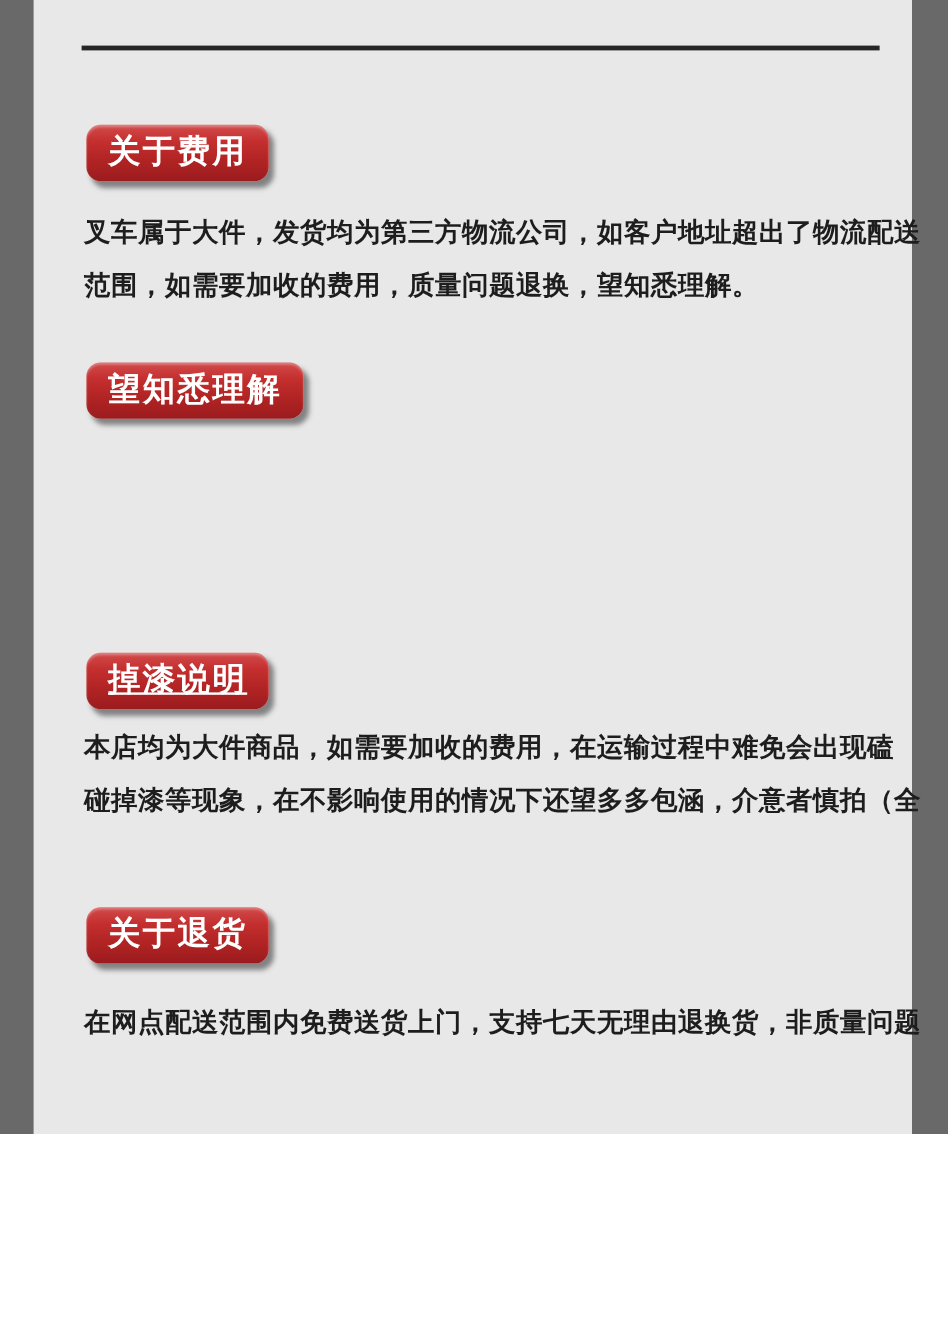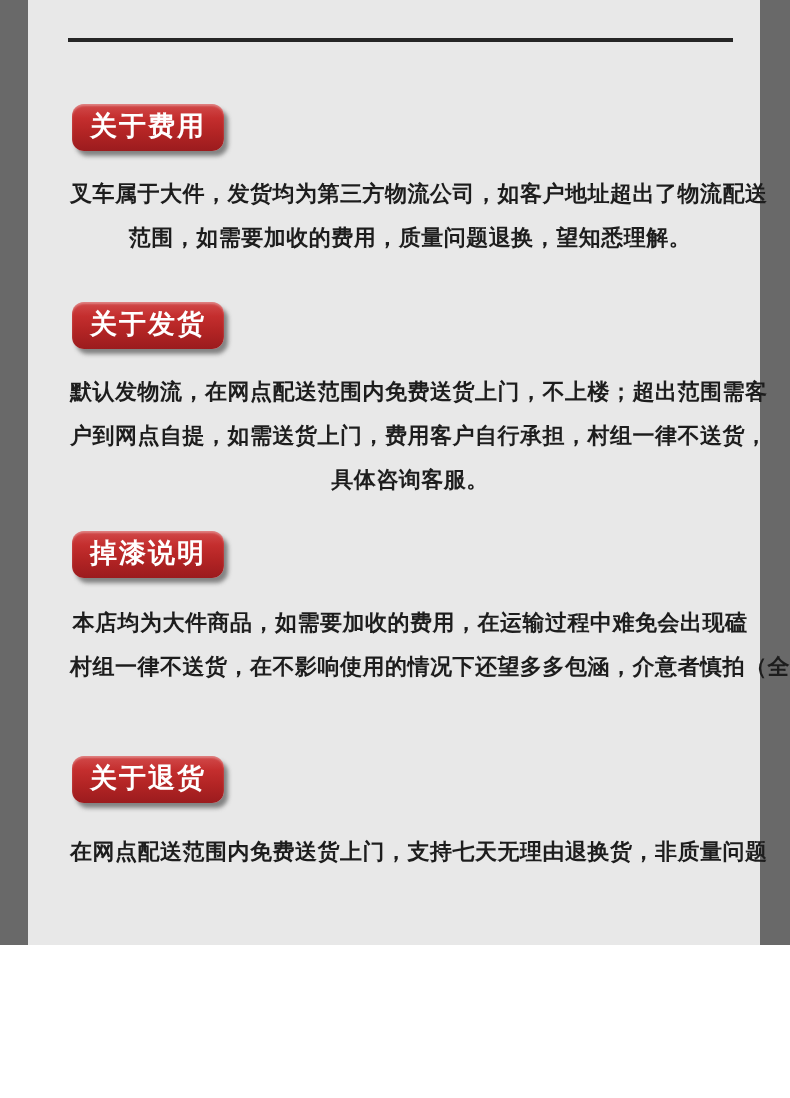--- a/index.html
+++ b/index.html
@@ -44,64 +44,59 @@
     letter-spacing: 2px;
     color: #ffffff;
     background: linear-gradient(180deg, #d24b4b 0%, #c42e2e 30%, #b22424 62%, #9b1b1e 100%);
     border-radius: 12px;
     box-shadow: 4px 5px 4px rgba(75, 75, 75, 0.65),
                 inset 0 2px 2px rgba(255, 255, 255, 0.30);
     white-space: nowrap;
   }
   .badge-1 { top: 104px; }
   .badge-2 { top: 302px; }
-  .badge-3 { top: 531px; }
+  .badge-3 { top: 544px; text-decoration: underline; }
   .badge-4 { top: 756px; }
   .para {
     position: absolute;
     left: 70px;
     width: 680px;
     color: #1d1d1d;
     font-size: 22px;
     font-weight: 700;
     line-height: 44px;
     letter-spacing: 0.5px;
   }
   .para-1 { top: 172px; }
   .para-2 { top: 370px; }
   .para-3 { top: 601px; }
   .para-4 { top: 830px; }
-  .text-line { white-space: nowrap; text-align: center; }
+  .text-line { white-space: nowrap; }
 </style>
 </head>
 <body>
 
 <div class="stage">
 
   <div class="detail-card"></div>
 
   <div class="divider-line"></div>
 
   <div class="badge badge-1">关于费用</div>
   <div class="para para-1">
     <div class="text-line">叉车属于大件，发货均为第三方物流公司，如客户地址超出了物流配送</div>
     <div class="text-line">范围，如需要加收的费用，质量问题退换，望知悉理解。</div>
   </div>
 
-  <div class="badge badge-2">关于发货</div>
-  <div class="para para-2">
-    <div class="text-line">默认发物流，在网点配送范围内免费送货上门，不上楼；超出范围需客</div>
-    <div class="text-line">户到网点自提，如需送货上门，费用客户自行承担，村组一律不送货，</div>
-    <div class="text-line">具体咨询客服。</div>
-  </div>
+  <div class="badge badge-2">望知悉理解</div>
 
   <div class="badge badge-3">掉漆说明</div>
   <div class="para para-3">
     <div class="text-line">本店均为大件商品，如需要加收的费用，在运输过程中难免会出现磕</div>
-    <div class="text-line">村组一律不送货，在不影响使用的情况下还望多多包涵，介意者慎拍（全</div>
+    <div class="text-line">碰掉漆等现象，在不影响使用的情况下还望多多包涵，介意者慎拍（全</div>
   </div>
 
   <div class="badge badge-4">关于退货</div>
   <div class="para para-4">
     <div class="text-line">在网点配送范围内免费送货上门，支持七天无理由退换货，非质量问题</div>
   </div>
 
   <div class="next-card"></div>
 
 </div>

